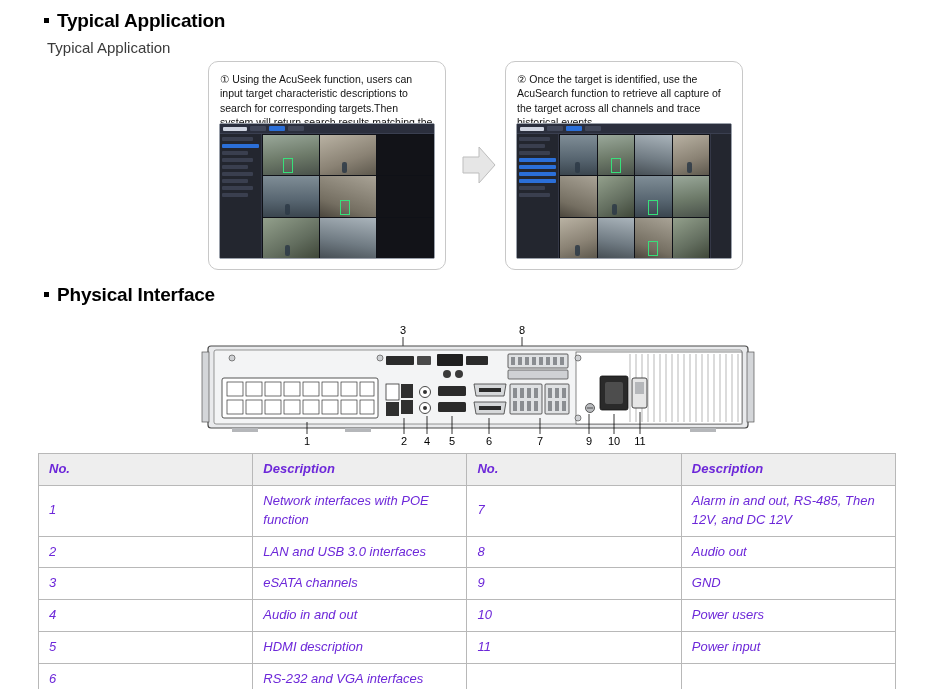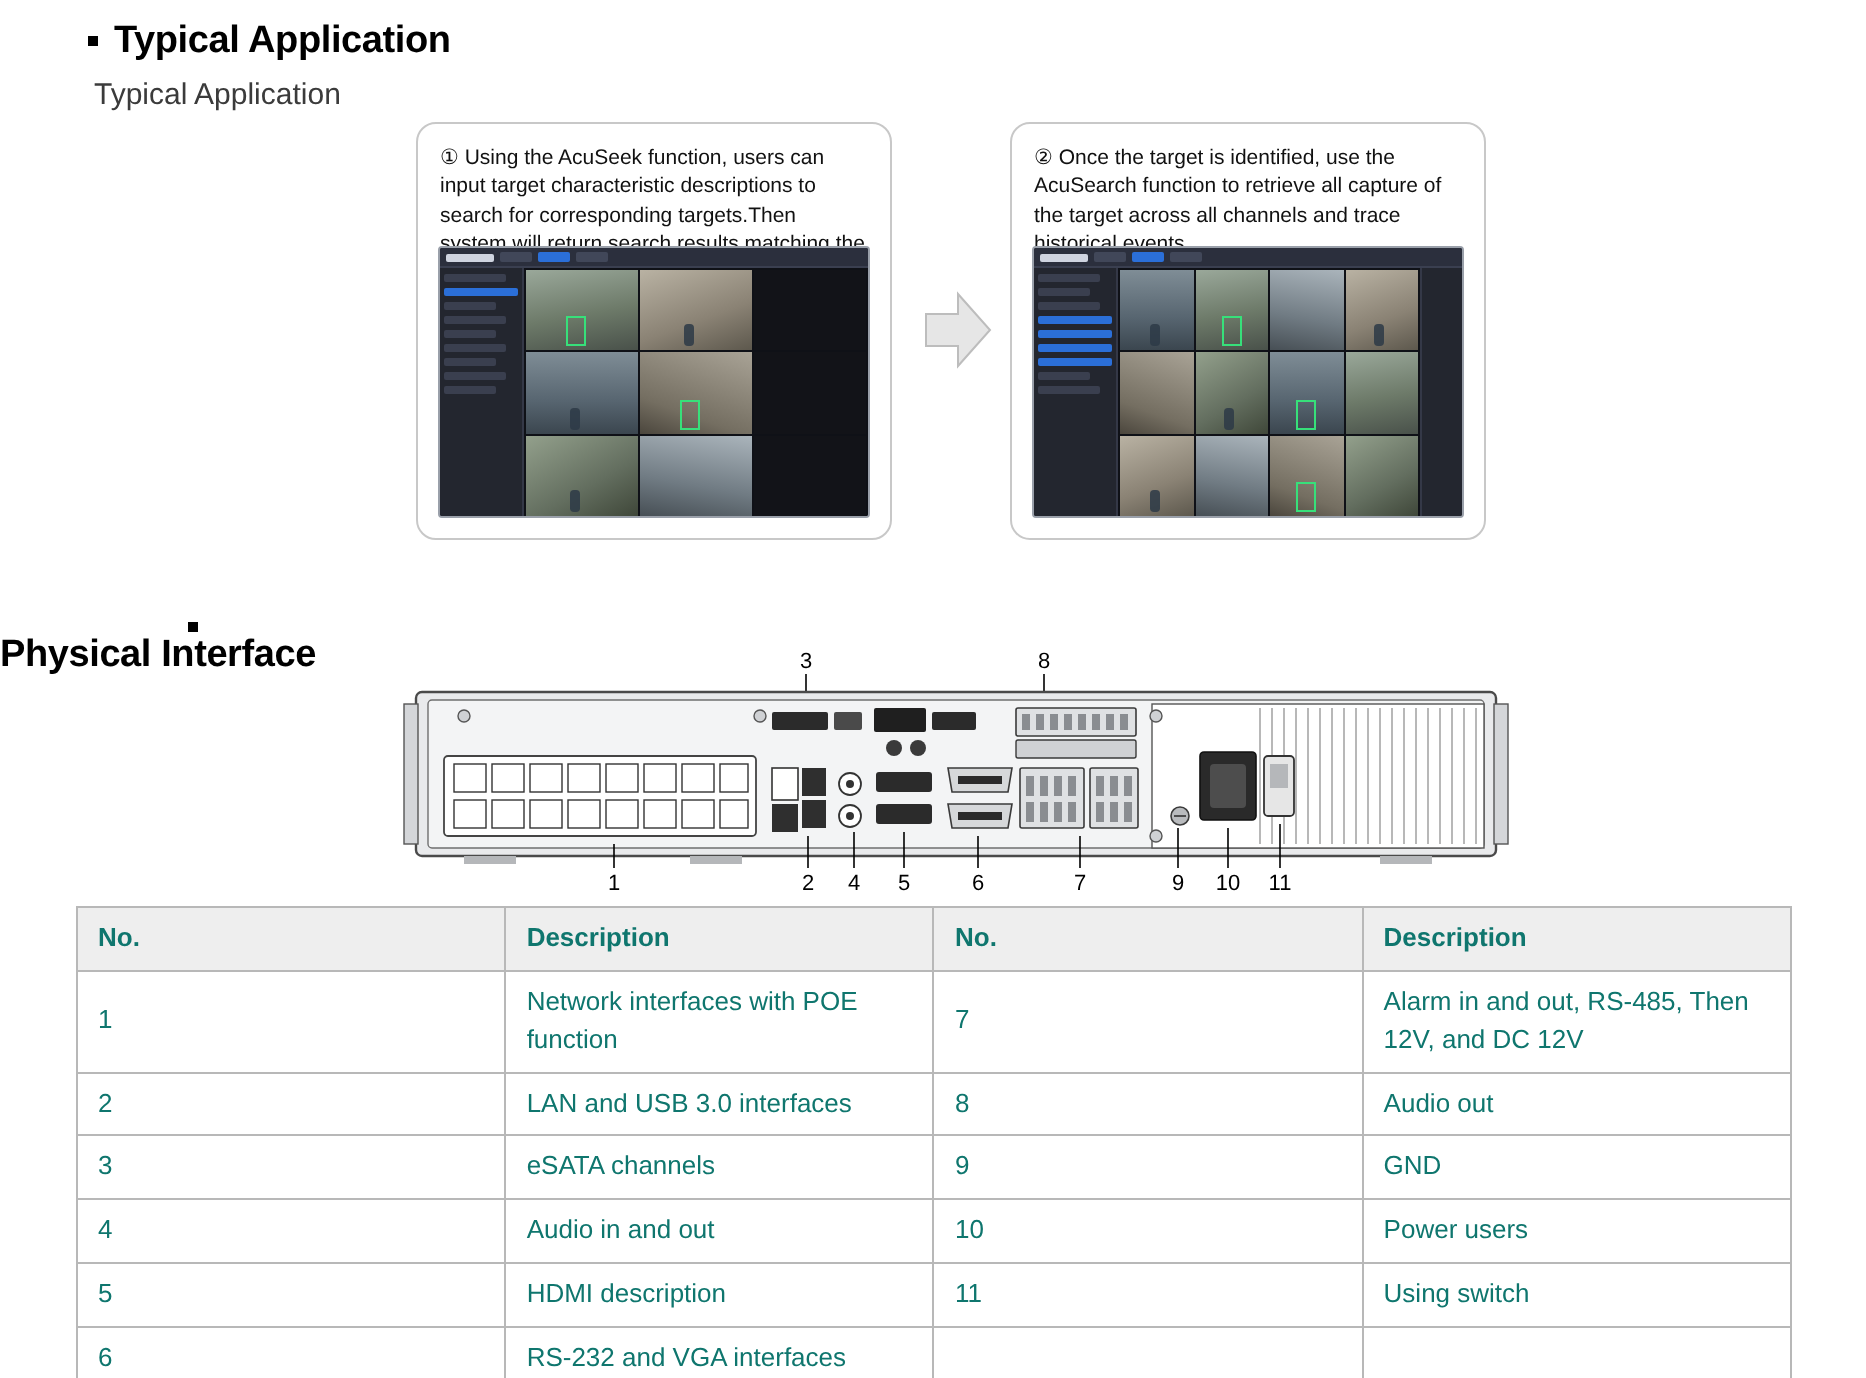--- a/index.html
+++ b/index.html
@@ -28,21 +28,21 @@
   .bullet-square {
     width: 5px;
     height: 5px;
     background: #000;
     margin-right: 8px;
     margin-left: 44px;
     position: relative;
     top: -1px;
   }
   #typical-heading { position: absolute; left: 0; top: 10px; }
-  #physical-heading { position: absolute; left: 0; top: 312px; flex-direction: column; }
+  #physical-heading { position: absolute; left: 0; top: 284px; }
 
   .sub-label {
     position: absolute;
     left: 47px;
     top: 39px;
     font-size: 15px;
     color: #3b3b3b;
     font-family: "Liberation Sans", sans-serif;
   }
 
@@ -168,22 +168,23 @@
     width: 858px;
     border-collapse: collapse;
     font-size: 13px;
     font-family: "Liberation Sans", sans-serif;
   }
   #spec-table th, #spec-table td {
     border: 1px solid #b8b8b8;
     padding: 6px 10px;
     text-align: left;
     vertical-align: middle;
-    color: #0f766e;
+    color: #6d28d9;
     line-height: 1.45;
+    font-style: italic;
   }
   #spec-table thead th {
     background: #eeeeee;
     font-weight: bold;
     height: 16px;
   }
   .col-w-no { width: 220px; }
   .col-w-desc { width: 212px; }
   .tall-row td { height: 34px; }
 </style>
@@ -500,21 +501,21 @@
     <tr>
       <td>4</td>
       <td>Audio in and out</td>
       <td>10</td>
       <td>Power users</td>
     </tr>
     <tr>
       <td>5</td>
       <td>HDMI description</td>
       <td>11</td>
-      <td>Using switch</td>
+      <td>Power input</td>
     </tr>
     <tr>
       <td>6</td>
       <td>RS-232 and VGA interfaces</td>
       <td></td>
       <td></td>
     </tr>
   </tbody>
 </table>
 

